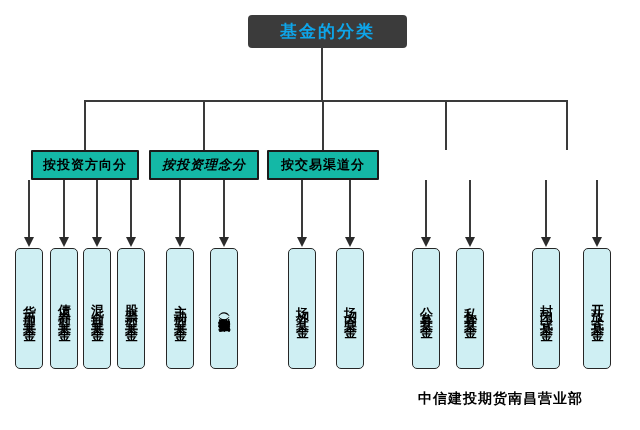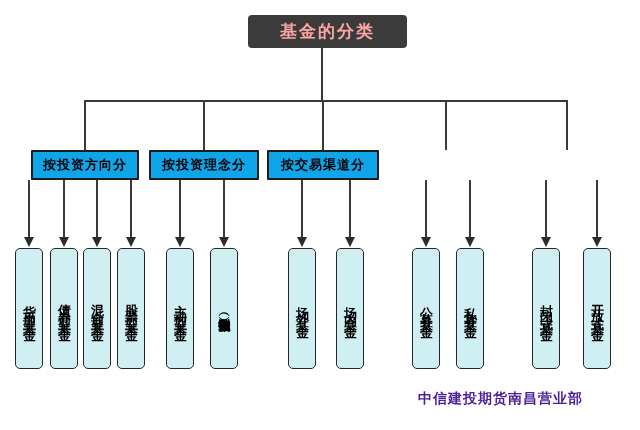--- a/index.html
+++ b/index.html
@@ -5,27 +5,27 @@
   html,body { margin:0; padding:0; background:#ffffff; }
   .canvas {
     position:relative; width:640px; height:430px; background:#ffffff;
     font-family:"Liberation Sans","DejaVu Sans",sans-serif; overflow:hidden;
   }
   .line { position:absolute; background:#3a3a3a; }
   .line.v { width:2px; }
   .line.h { height:2px; }
   .root {
     position:absolute; left:248px; top:15px; width:159px; height:33px;
-    background:#3b3b3b; color:#fca5a5; font-weight:bold; font-size:17px;
+    background:#3b3b3b; color:#0ea5e9; font-weight:bold; font-size:17px;
     letter-spacing:2px; border-radius:4px;
     display:flex; align-items:center; justify-content:center;
   }
   .cat {
     position:absolute; top:150px; height:30px; box-sizing:border-box;
-    background:#0ea5e9; border:2px solid #1c1c1c; border-radius:1px;
+    background:#14b8a6; border:2px solid #1c1c1c; border-radius:1px;
     color:#000; font-weight:bold; font-size:13px; letter-spacing:1px;
     display:flex; align-items:center; justify-content:center;
   }
   .tri {
     position:absolute; width:0; height:0; top:237px;
     border-left:5px solid transparent; border-right:5px solid transparent;
     border-top:10px solid #2b2b2b;
   }
   .leaf {
     position:absolute; top:248px; width:28px; height:121px; box-sizing:border-box;
@@ -33,40 +33,40 @@
     display:flex; align-items:center; justify-content:center;
   }
   .leaf .vtext {
     writing-mode:vertical-rl; text-orientation:mixed;
     color:#000; font-weight:bold; font-size:13px; letter-spacing:6px;
     white-space:nowrap;
   }
   .leaf.tight .vtext { font-size:12px; letter-spacing:0px; }
   .footer {
     position:absolute; left:418px; top:390px;
-    color:#4c1d95; font-weight:bold; font-size:14px; letter-spacing:1px;
+    color:#000000; font-weight:bold; font-size:14px; letter-spacing:1px;
   }
 </style>
 </head>
 <body>
 
 <div class="canvas">
 
   <div class="root">基金的分类</div>
 
   <div class="line v" style="left:321px; top:48px;  height:54px;"></div>
   <div class="line h" style="left:84px;  top:100px; width:484px;"></div>
   <div class="line v" style="left:84px;  top:100px; height:50px;"></div>
   <div class="line v" style="left:203px; top:100px; height:50px;"></div>
   <div class="line v" style="left:322px; top:100px; height:50px;"></div>
   <div class="line v" style="left:445px; top:100px; height:50px;"></div>
   <div class="line v" style="left:566px; top:100px; height:50px;"></div>
 
   <div class="cat" style="left:31px;  width:108px;">按投资方向分</div>
-  <div class="cat" style="left:149px; width:110px;">按投资理念分</div>
+  <div class="cat" style="left:149px; width:110px;font-style:italic;">按投资理念分</div>
   <div class="cat" style="left:267px; width:112px;">按交易渠道分</div>
 
   <div class="line v" style="left:28px;  top:180px; height:57px;"></div>
   <div class="line v" style="left:63px;  top:180px; height:57px;"></div>
   <div class="line v" style="left:96px;  top:180px; height:57px;"></div>
   <div class="line v" style="left:130px; top:180px; height:57px;"></div>
   <div class="line v" style="left:179px; top:180px; height:57px;"></div>
   <div class="line v" style="left:223px; top:180px; height:57px;"></div>
   <div class="line v" style="left:301px; top:180px; height:57px;"></div>
   <div class="line v" style="left:349px; top:180px; height:57px;"></div>

